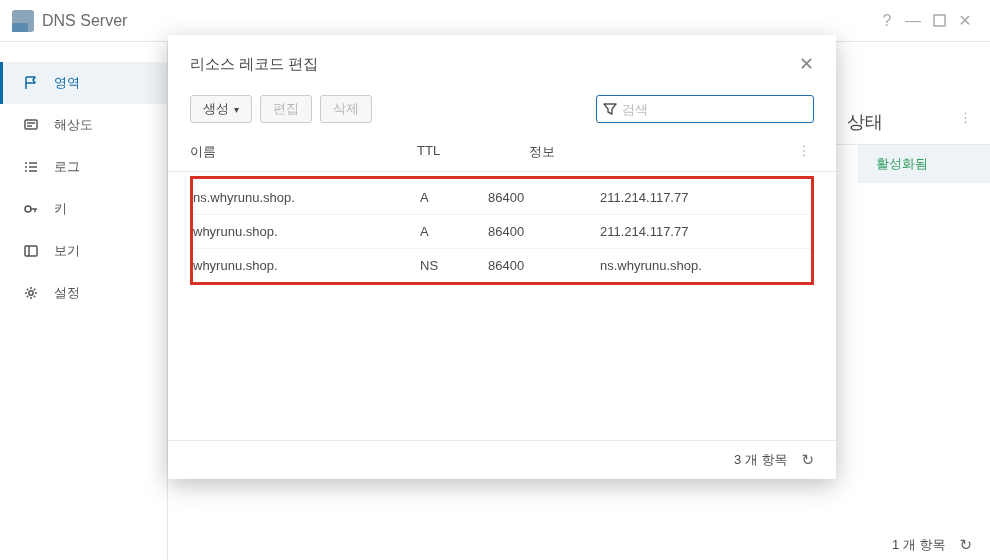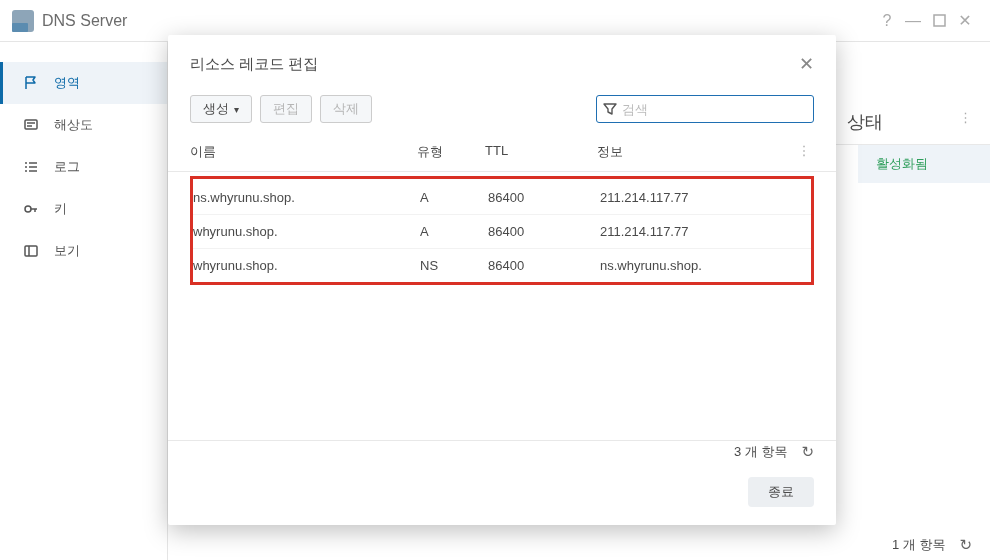--- a/index.html
+++ b/index.html
@@ -47,21 +47,21 @@
     .col-type { width: 68px; }
     .col-ttl { width: 112px; }
     .col-info { flex: 1; }
     .th-more { width: 20px; color: #aaa; text-align: center; }
     
     .modal-body { padding: 4px 22px; height: 268px; }
     .highlight-box { border: 3px solid #d93025; padding-top: 2px; }
     .row { display: flex; border-bottom: 1px solid #f2f2f2; }
     .td { font-size: 13px; color: #4a4a4a; padding: 9px 0; }
     
-    .modal-footer1 { display: flex; align-items: flex-start; padding: 2px 22px; border-top: 1px solid #e8e8e8; }
+    .modal-footer1 { display: flex; align-items: flex-start; padding: 10px 22px; border-top: 1px solid #e8e8e8; }
     .footer-spacer { flex: 1; }
     .count-text { color: #4a4a4a; margin-right: 14px; }
     .reload { color: #666; cursor: pointer; font-size: 15px; }
     
     .modal-footer2 { display: flex; padding: 14px 22px 18px; }
     .close-btn { margin-left: auto; height: 30px; padding: 0 20px; border: none; border-radius: 4px; background: #eceff2; color: #4a4a4a; font-size: 13px; cursor: pointer; }
     
     .page-footer { position: absolute; bottom: 6px; right: 18px; display: flex; color: #4a4a4a; }
     .page-footer .reload { margin-left: 14px; }
     
@@ -121,20 +121,29 @@
       <span>키</span>
     </div>
     <div class="sidebar-item">
       <span class="sidebar-icon">
         <svg width="16" height="16" viewBox="0 0 16 16">
             <rect x="2" y="3" width="12" height="10" rx="1" fill="none" stroke="#555" stroke-width="1.5"></rect>
             <path d="M6 3v10" stroke="#555" stroke-width="1.5"></path>
           </svg>
       </span>
       <span>보기</span>
+    </div>
+    <div class="sidebar-item">
+      <span class="sidebar-icon">
+        <svg width="16" height="16" viewBox="0 0 16 16">
+            <circle cx="8" cy="8" r="2.2" fill="none" stroke="#555" stroke-width="1.5"></circle>
+            <path d="M8 2v2M8 12v2M2 8h2M12 8h2M3.8 3.8l1.4 1.4M10.8 10.8l1.4 1.4M3.8 12.2l1.4-1.4M10.8 5.2l1.4-1.4" stroke="#555" stroke-width="1.5"></path>
+          </svg>
+      </span>
+      <span>설정</span>
     </div>
   </div>
 
   <div class="content">
     <div style="padding-top:58px;"></div>
     <div class="bg-row" style="border-bottom:1px solid #e8e8e8;">
       <div class="bg-header-spacer"></div>
       <div class="bg-th" style="width:108px;">상태</div>
       <div class="bg-more">⋮</div>
     </div>
@@ -169,21 +178,20 @@
         <svg width="14" height="14" viewBox="0 0 14 14">
             <path d="M1 2h12L9 7v5l-4-2V7L1 2z" fill="none" stroke="#555" stroke-width="1.4" stroke-linejoin="round"></path>
           </svg>
       </span>
       <input class="search-input" placeholder="검색" style="">
     </div>
   </div>
 
   <div class="modal-thead">
     <div class="th col-name">이름</div>
-    <div class="th col-type">유형</div>
     <div class="th col-ttl">TTL</div>
     <div class="th col-info">정보</div>
     <div class="th th-more">⋮</div>
   </div>
 
   <div class="modal-body">
     <div class="highlight-box">
       <div class="row">
         <div class="td col-name">ns.whyrunu.shop.</div>
         <div class="td col-type">A</div>
@@ -204,16 +212,13 @@
       </div>
     </div>
   </div>
 
   <div class="modal-footer1">
     <div class="footer-spacer"></div>
     <span class="count-text">3 개 항목</span>
     <span class="reload">↻</span>
   </div>
 
-  <div class="modal-footer2">
-    <button class="close-btn">종료</button>
-  </div>
 </div>
 
 </body></html>

